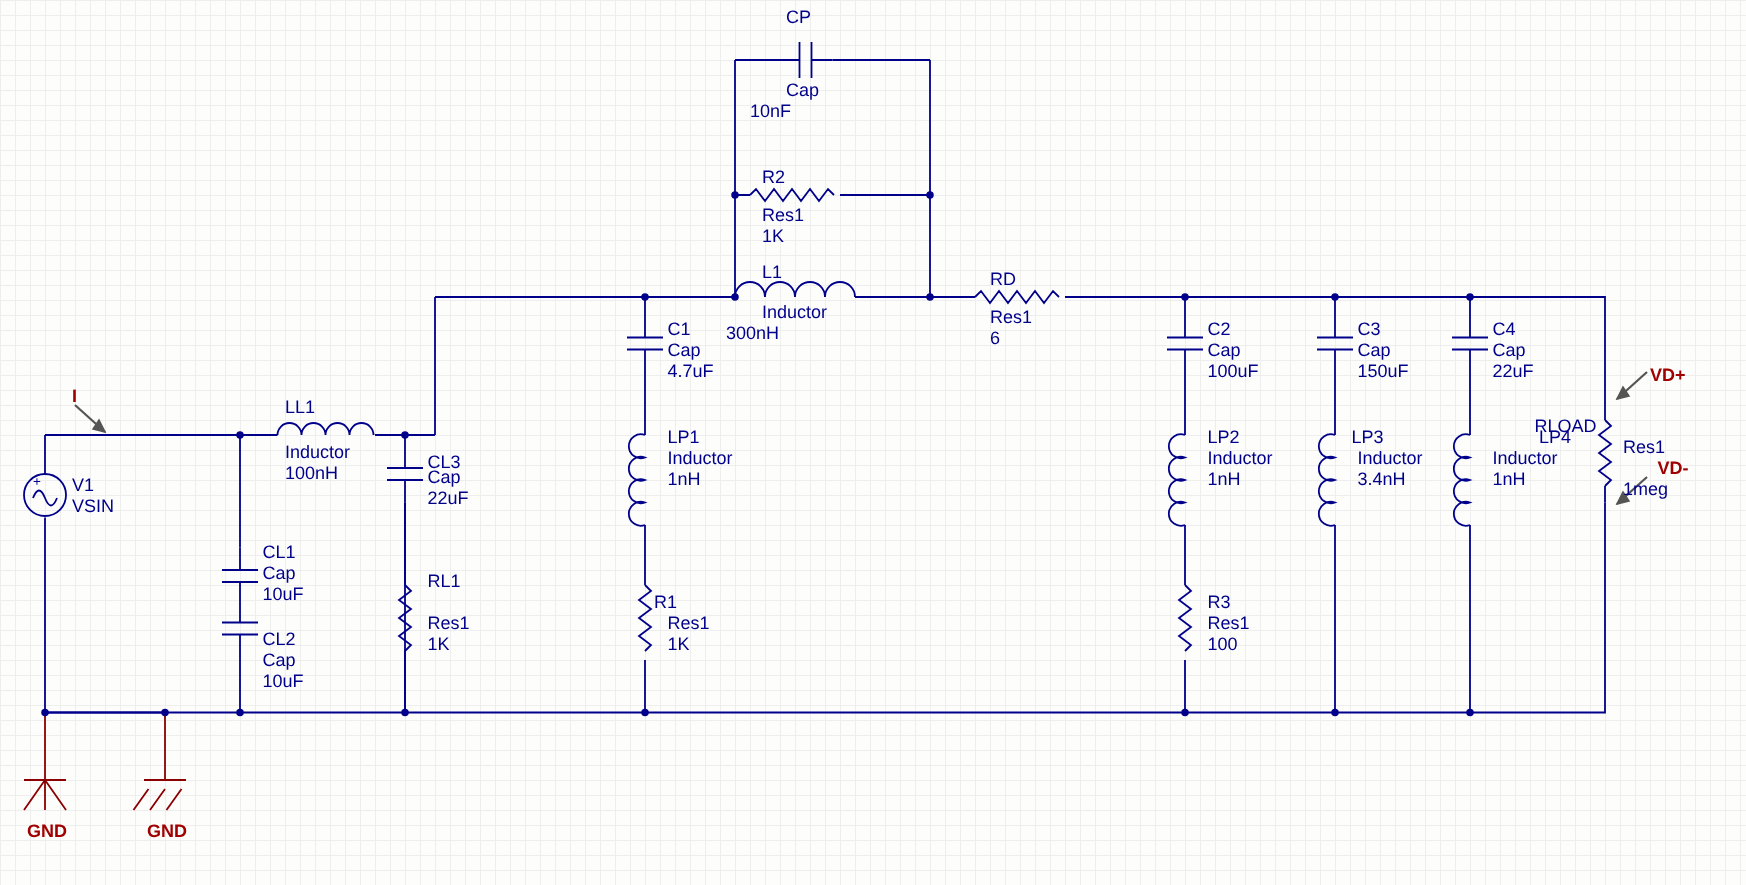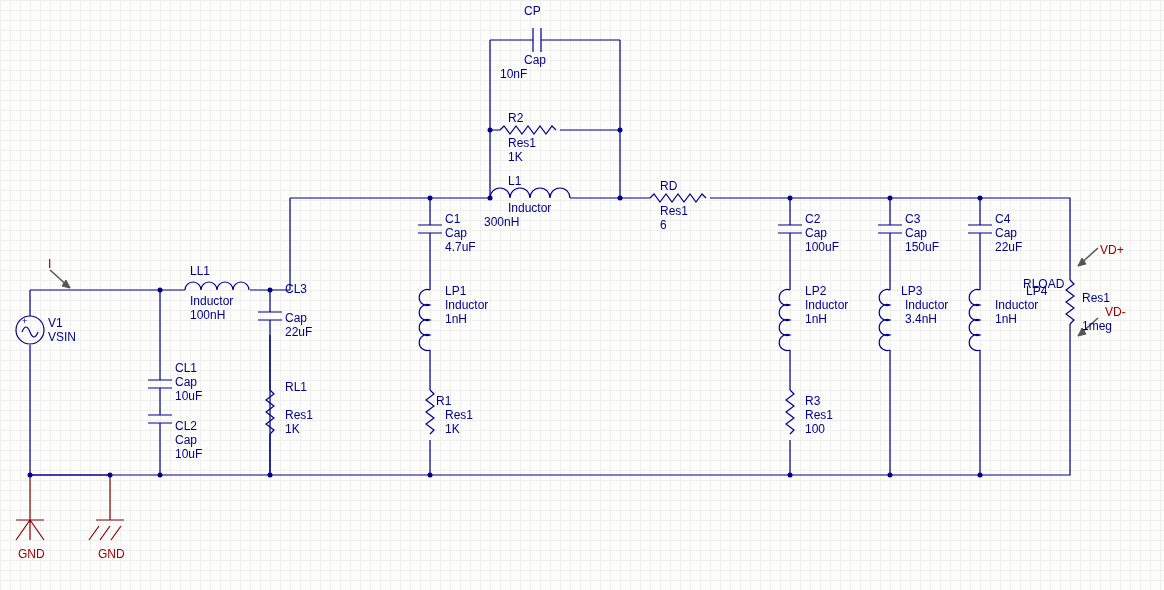--- a/index.html
+++ b/index.html
@@ -12,21 +12,21 @@
     background-image:
       linear-gradient(to right,#eee 1px,transparent 1px),
       linear-gradient(to bottom,#eee 1px,transparent 1px);
     background-size:10px 10px;
   }
   svg.schematic{position:absolute;left:0;top:0}
   .wire{stroke:#00008b;stroke-width:1.2;fill:none}
   .sym{stroke:#00008b;stroke-width:1.2;fill:none}
   .node{fill:#00008b}
   .lbl{position:absolute;font-size:12px;line-height:13px;color:#00008b;white-space:nowrap}
-  .net{color:#a00000;font-weight:normal}
+  .net{color:#a00000;font-weight:bold}
 </style>
 </head>
 <body>
 
 <div class="canvas">
 
 <svg class="schematic" width="1164" height="590">
 
   <path class="wire" d="M290 198 L290 290 M290 198 L430 198 L430 210"></path>
 
@@ -206,21 +206,21 @@
 <div class="lbl" style="left:175px;top:390px">10uF</div>
 
 <div class="lbl" style="left:175px;top:420px">CL2</div>
 <div class="lbl" style="left:175px;top:434px">Cap</div>
 <div class="lbl" style="left:175px;top:448px">10uF</div>
 
 <div class="lbl" style="left:190px;top:265px">LL1</div>
 <div class="lbl" style="left:190px;top:295px">Inductor</div>
 <div class="lbl" style="left:190px;top:309px">100nH</div>
 
-<div class="lbl" style="left:285px;top:283px">CL3</div>
+<div class="lbl" style="left:285px;top:302px">CL3</div>
 <div class="lbl" style="left:285px;top:312px">Cap</div>
 <div class="lbl" style="left:285px;top:326px">22uF</div>
 
 <div class="lbl" style="left:285px;top:381px">RL1</div>
 <div class="lbl" style="left:285px;top:409px">Res1</div>
 <div class="lbl" style="left:285px;top:423px">1K</div>
 
 <div class="lbl" style="left:445px;top:213px">C1</div>
 <div class="lbl" style="left:445px;top:227px">Cap</div>
 <div class="lbl" style="left:445px;top:241px">4.7uF</div>

